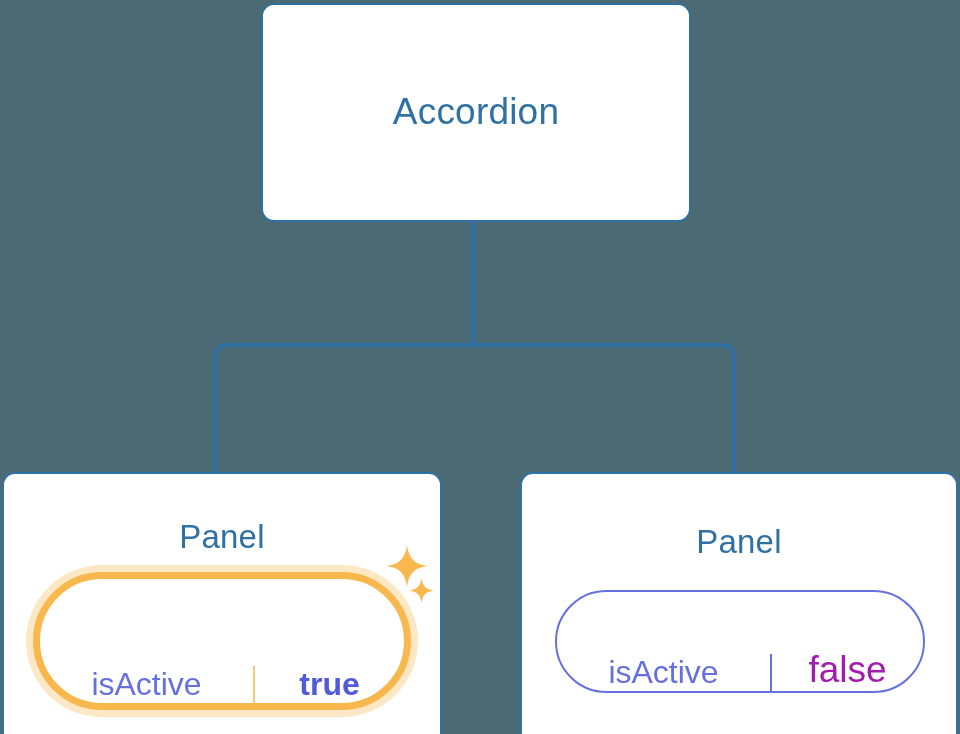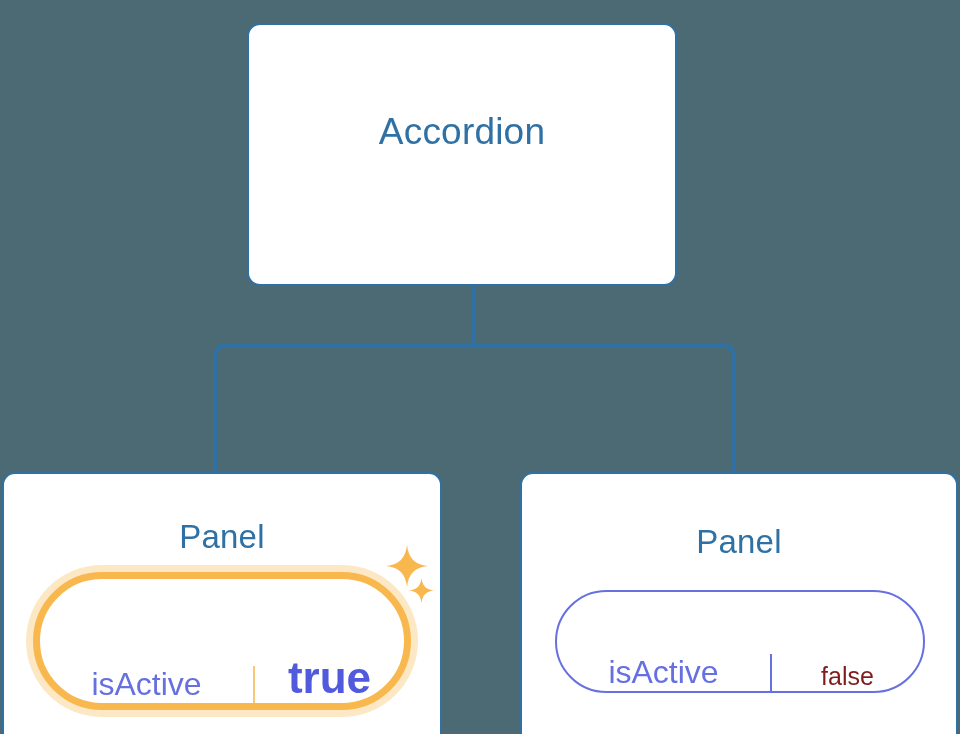--- a/index.html
+++ b/index.html
@@ -33,25 +33,24 @@
   
   .node-card {
     position: absolute;
     background: #ffffff;
     border: 2px solid #2f71a4;
     border-radius: 13px;
     box-sizing: border-box;
   }
 
   #node-accordion {
-    left: 247px;
+    left: 261px;
     top: 3px;
     width: 430px;
-    height: 263px;
-    margin-top: 20px;
+    height: 219px;
   }
 
   #node-panel-left {
     left: 2px;
     top: 472px;
     width: 440px;
     height: 262px;
     border-bottom: none;
     border-bottom-left-radius: 0;
     border-bottom-right-radius: 0;
@@ -127,21 +126,21 @@
     width: 215px;
     border-right: 2px solid #f9c877;
     color: #6670e0;
     font-size: 32px;
     font-weight: 400;
   }
 
   #pill-left .prop-val {
     flex: 1;
     color: #5159dd;
-    font-size: 44px;
+    font-size: 32px;
     font-weight: 700;
   }
 
   
   #pill-right {
     left: 555px;
     top: 590px;
     width: 370px;
     height: 103px;
     border-radius: 52px;
@@ -151,22 +150,22 @@
   #pill-right .prop-key {
     width: 215px;
     border-right: 2px solid #6670e0;
     color: #6670e0;
     font-size: 32px;
     font-weight: 400;
   }
 
   #pill-right .prop-val {
     flex: 1;
-    color: #7f1d1d;
-    font-size: 25px;
+    color: #a21caf;
+    font-size: 37px;
     font-weight: 400;
   }
 
   
   .sparkle {
     position: absolute;
     pointer-events: none;
   }
   #sparkle-large { left: 386px; top: 545px; width: 42px; height: 42px; }
   #sparkle-small { left: 409px; top: 578px; width: 25px; height: 25px; }

